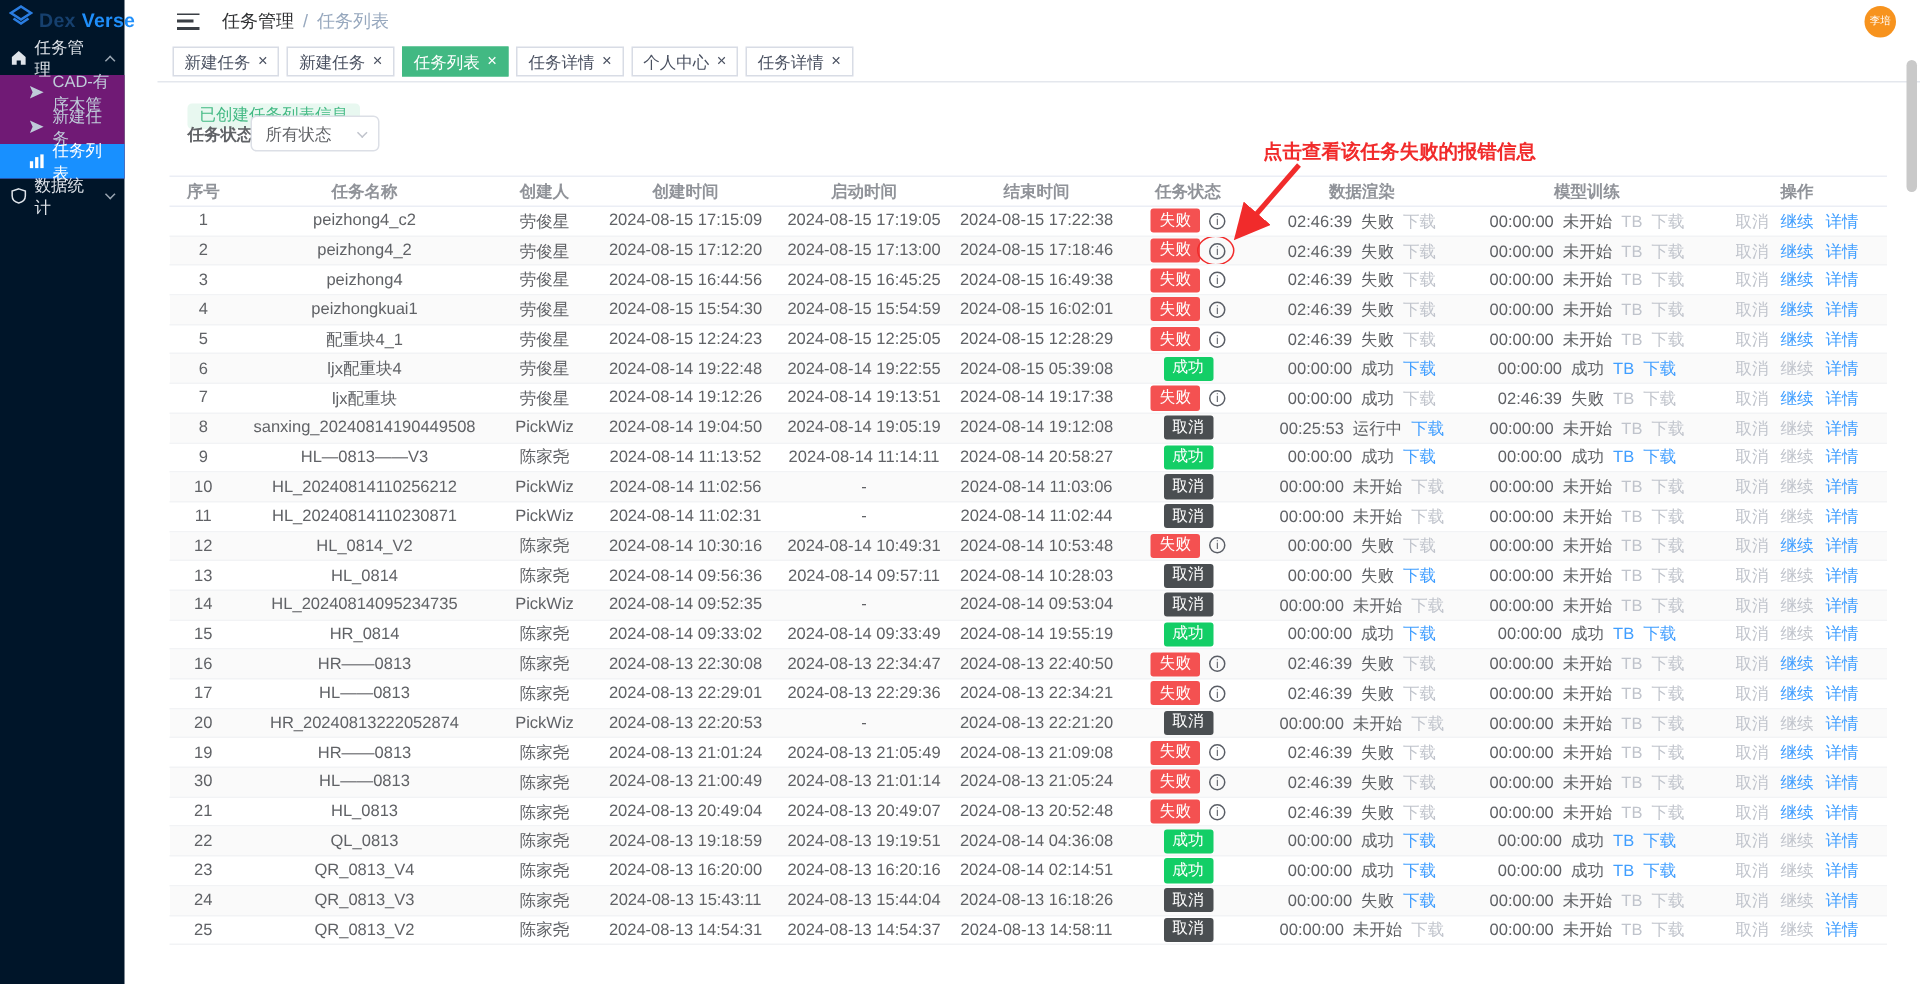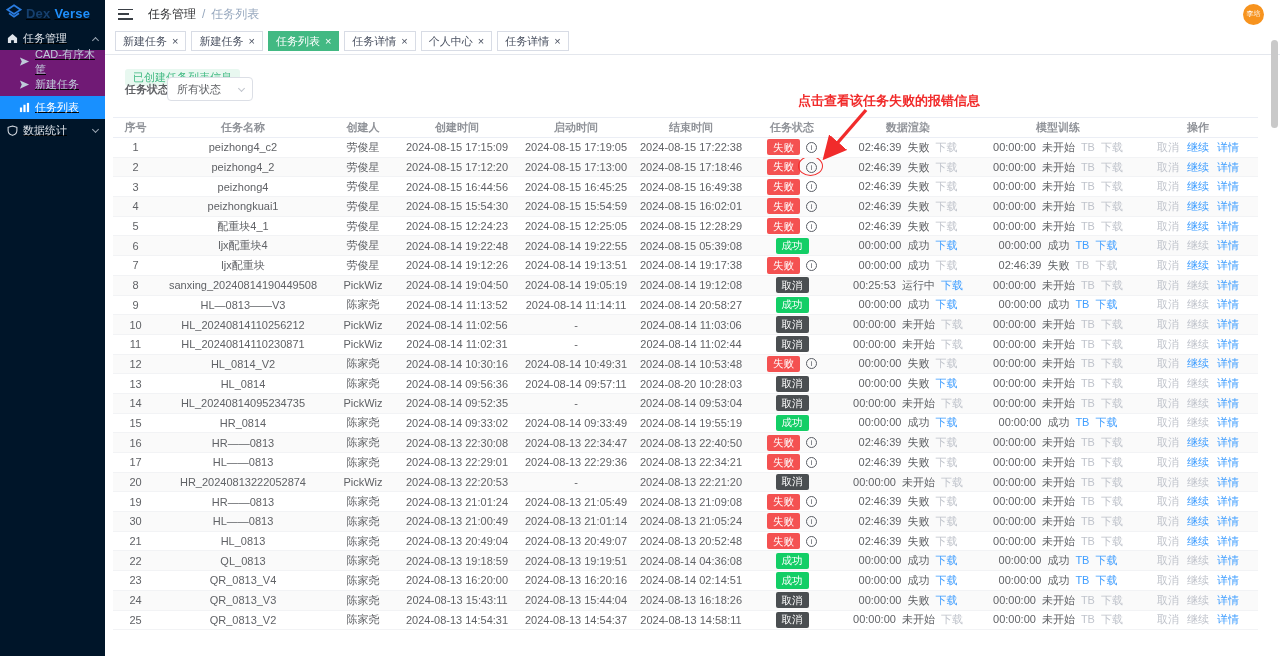--- a/index.html
+++ b/index.html
@@ -1,20 +1,20 @@
 <!DOCTYPE html>
 <html><head>
 <meta charset="utf-8">
 <style>
   * { box-sizing: border-box; margin:0; padding:0; }
   html,body { width:1280px; height:656px; overflow:hidden; }
   body { position:relative; background:#fff; font-family:"Liberation Sans","DejaVu Sans",sans-serif; }
 
   
-  .sidebar { position:absolute; left:0; top:0; width:105px; height:656px; background:#001529; z-index:6;text-decoration:underline; }
+  .sidebar { position:absolute; left:0; top:0; width:83px; height:656px; background:#001529; z-index:6; }
   .logo { height:27px; display:flex; align-items:center; gap:4px; padding-left:6px; }
   .logo-dex { font-size:13px; font-weight:bold; color:#16406e; letter-spacing:.2px; }
   .logo-verse { font-size:13px; font-weight:bold; color:#1f8ffb; letter-spacing:.2px; }
   .m-item { height:23px; display:flex; align-items:center; gap:5px; padding:0 7px; font-size:11px; color:#dfe4ea; cursor:pointer; }
   .m-item .mi-ic { display:inline-flex; width:11px; justify-content:center; }
   .submenu { background:#701a75; }
   .submenu .m-item { padding-left:19px; color:#bfcbd9; }
   .m-item.active { background:#1890ff; color:#fff; }
   .caret { margin-left:auto; width:5px; height:5px; border-right:1.4px solid #9aa6b2; border-bottom:1.4px solid #9aa6b2; }
   .caret.up { transform:rotate(-135deg); margin-top:3px; }
@@ -58,21 +58,21 @@
        font-size:8px; color:#5a5e66; text-align:center; vertical-align:middle; margin-left:6px; cursor:pointer; }
   .iwrap { position:relative; display:inline-block; }
   .iwrap.circled::after { content:''; position:absolute; left:-2px; top:-4px; width:23px; height:18px;
        border:1.6px solid #f12b2b; border-radius:50%; pointer-events:none; }
   .sp { margin-left:6px; }
   .lnk { color:#409eff; cursor:pointer; text-decoration:none; }
   .lnk.dis { color:#c0c4cc; cursor:default; }
   .act { margin:0 4px; }
 
   
-  .anno-text { position:absolute; left:798px; top:92px; color:#f12b2b; font-size:13px; font-weight:600; z-index:9; }
+  .anno-text { position:absolute; left:842px; top:92px; color:#f12b2b; font-size:13px; font-weight:600; z-index:9; }
   svg.anno { position:absolute; left:0; top:0; width:1280px; height:656px; pointer-events:none; z-index:9; }
 
   
   .sb-thumb { position:absolute; right:2px; top:40px; width:7px; height:88px; background:#c9c9c9; border-radius:4px; z-index:10; cursor:pointer; }
 </style>
 </head>
 <body>
 
 <div class="sidebar">
   <div class="logo">
@@ -450,21 +450,21 @@
     <td>
       <a class="lnk act dis">取消</a><a class="lnk act">继续</a><a class="lnk act">详情</a>
     </td>
   </tr>
           <tr>
     <td>13</td>
     <td>HL_0814</td>
     <td>陈家尧</td>
     <td>2024-08-14 09:56:36</td>
     <td>2024-08-14 09:57:11</td>
-    <td>2024-08-20 10:28:03</td>
+    <td>2024-08-14 10:28:03</td>
     <td>
       <span class="badge b-cancel">取消</span>
     </td>
     <td>
       <span>00:00:00</span><span class="sp">失败</span><a class="lnk sp">下载</a>
     </td>
     <td>
       <span>00:00:00</span><span class="sp">未开始</span><a class="lnk sp dis">TB</a><a class="lnk sp dis">下载</a>
     </td>
     <td>

